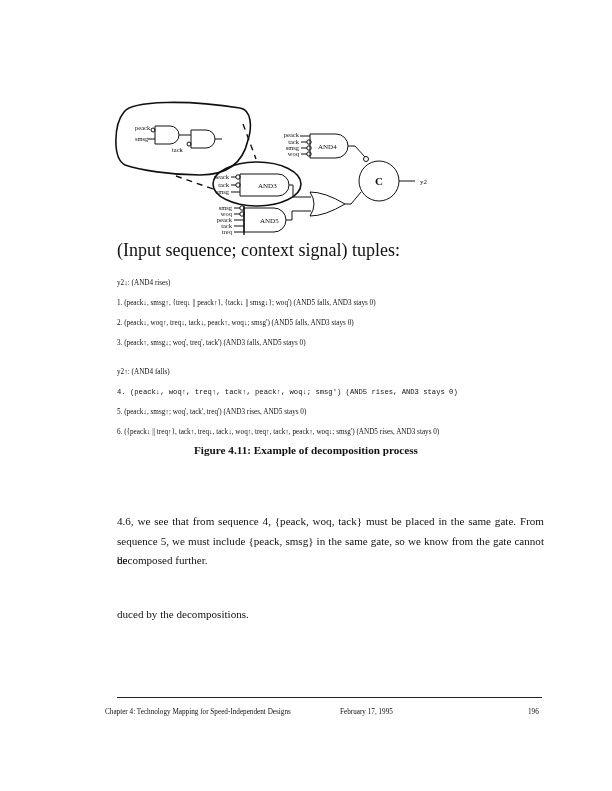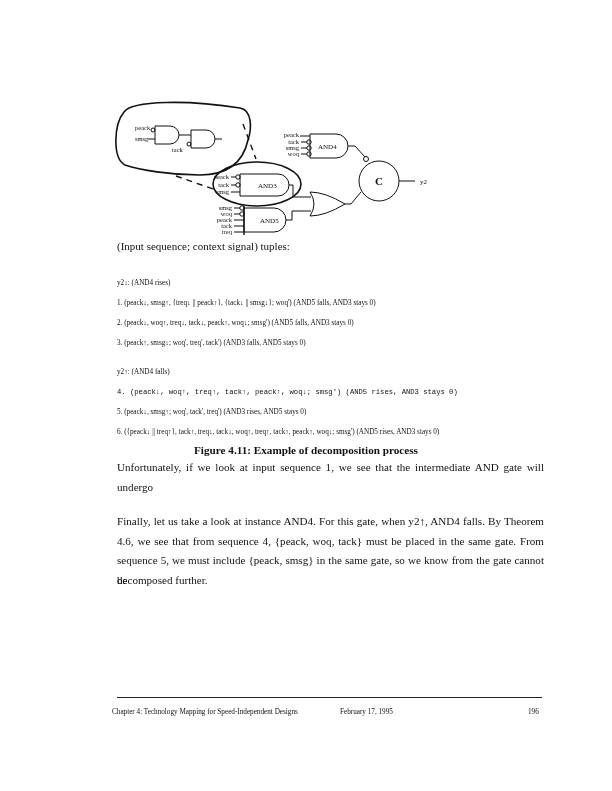--- a/index.html
+++ b/index.html
@@ -1,20 +1,20 @@
 <!DOCTYPE html>
 <html><head>
 <meta charset="utf-8">
 <style>
   html, body { margin:0; padding:0; background:#ffffff; }
   body { width:612px; height:791px; position:relative; overflow:hidden; font-family:"Liberation Serif", "DejaVu Serif", serif; color:#111; }
   .abs { position:absolute; }
   #diagram { position:absolute; left:0; top:0; width:612px; height:250px; }
   #diagram text { font-family:"Liberation Serif", serif; fill:#111; }
-  .tuples-head { left:117px; top:240px; font-size:11px; }
+  .tuples-head { left:117px; top:240px; font-size:18px; }
   .seq { left:117px; font-size:7.2px; white-space:nowrap; }
   .caption { left:0; width:612px; top:444px; text-align:center; font-weight:bold; font-size:11.2px;font-family:Liberation Serif, serif; }
   .para { left:117px; width:427px; font-size:11.1px; line-height:19.5px; text-align:justify; }
   .para .line { display:block; text-align:justify; text-align-last:justify; height:19.5px; }
   .para .line.last { text-align-last:left; }
   .footer-rule { left:117px; top:697px; width:425px; height:0; border-top:1.2px solid #222; }
   .footer { top:708px; font-size:7.2px; }
 </style>
 </head>
 <body>
@@ -110,29 +110,28 @@
 <div class="abs seq" style="top:339px;">3. (peack↑, smsg↓; woq', treq', tack') (AND3 falls, AND5 stays 0)</div>
 
 <div class="abs seq" style="top:368px;">y2↑: (AND4 falls)</div>
 <div class="abs seq" style="top:388px;font-family:Liberation Mono, monospace;">4. (peack↓, woq↑, treq↑, tack↑, peack↑, woq↓; smsg') (AND5 rises, AND3 stays 0)</div>
 <div class="abs seq" style="top:408px;">5. (peack↓, smsg↑; woq', tack', treq') (AND3 rises, AND5 stays 0)</div>
 <div class="abs seq" style="top:428px;">6. ({peack↓ || treq↑}, tack↑, treq↓, tack↓, woq↑, treq↑, tack↑, peack↑, woq↓; smsg') (AND5 rises, AND3 stays 0)</div>
 
 <div class="abs caption">Figure 4.11: Example of decomposition process</div>
 
 <div class="abs para" style="top:458px;">
-  <span class="line">Unfortunately, if we look at input sequence 1, we see that the intermediate AND gate will undergo</span>
 </div>
 
 <div class="abs para" style="top:512px;">
-  <span class="line">Finally, let us take a look at instance AND4. For this gate, when y2↑, AND4 falls. By Theorem</span>
   <span class="line">4.6, we see that from sequence 4, {peack, woq, tack} must be placed in the same gate. From</span>
   <span class="line">sequence 5, we must include {peack, smsg} in the same gate, so we know from the gate cannot be</span>
   <span class="line last">decomposed further.</span>
 </div>
 
 <div class="abs para" style="top:605px;">
+  <span class="line last">duced by the decompositions.</span>
 </div>
 
 <div class="abs footer-rule"></div>
-<div class="abs footer" style="left:112px;">Chapter 4: Technology Mapping for Speed-Independent Designs</div>
+<div class="abs footer" style="left:105px;">Chapter 4: Technology Mapping for Speed-Independent Designs</div>
 <div class="abs footer" style="left:340px;">February 17, 1995</div>
 <div class="abs footer" style="left:528px;">196</div>
 
 </body></html>

